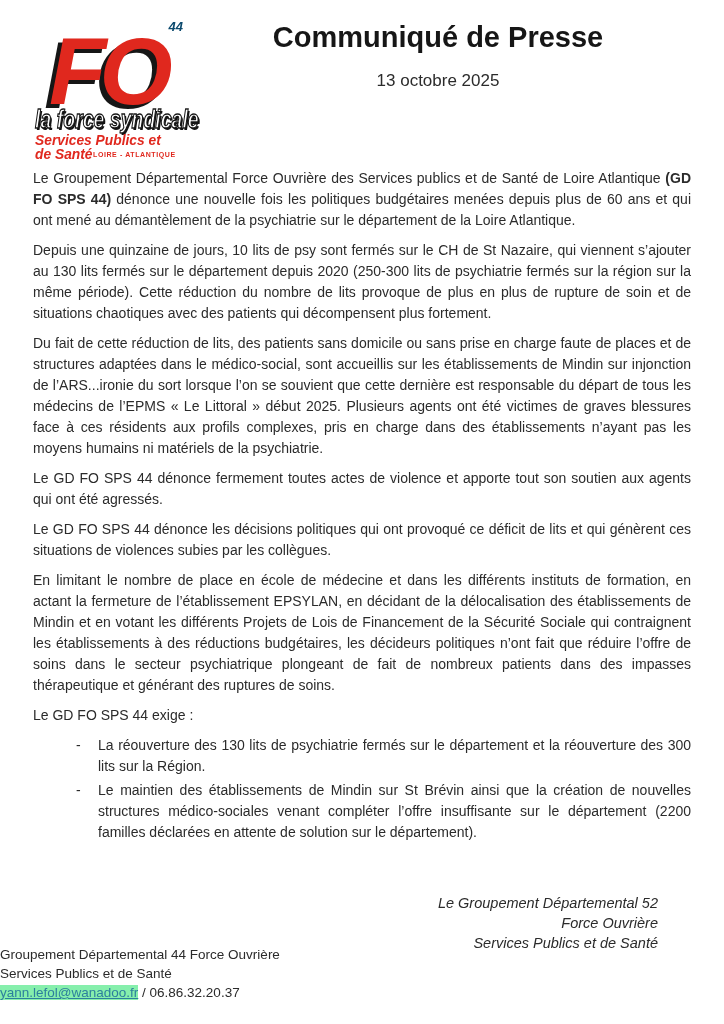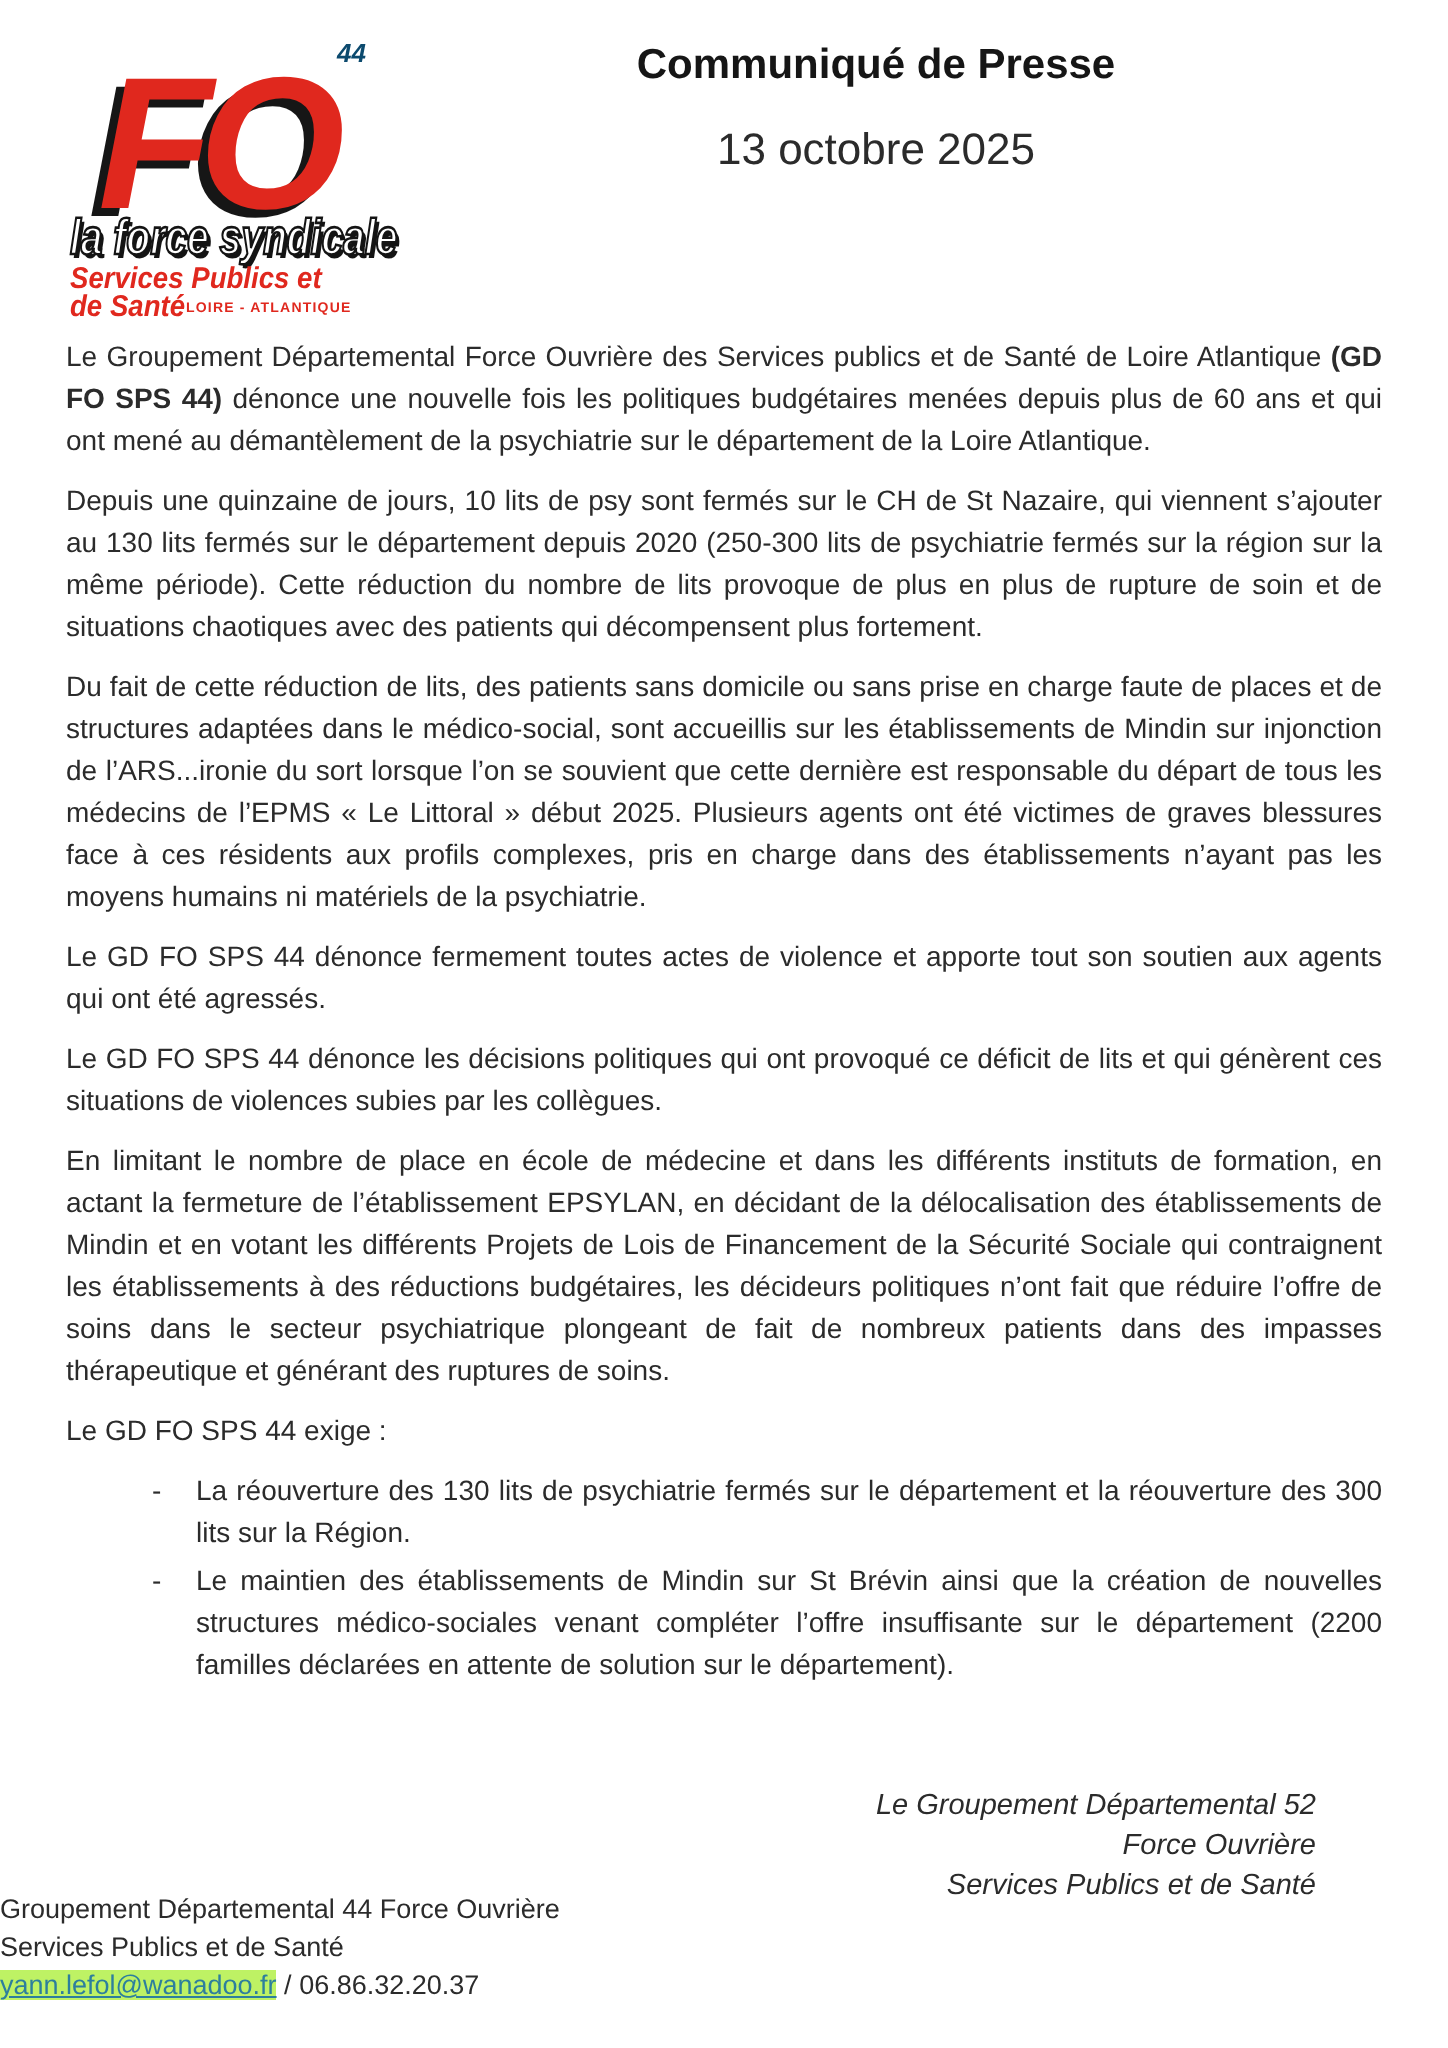--- a/index.html
+++ b/index.html
@@ -85,27 +85,27 @@
     font-size: 7px;
     letter-spacing: 0.6px;
     white-space: nowrap;
   }
   .header-center {
     flex: 1;
     text-align: center;
     padding-top: 6px;
   }
   .title {
-    font-size: 21px;
+    font-size: 29px;
     font-weight: 700;
     color: #161616;
   }
   .date {
     margin-top: 17px;
-    font-size: 22px;
+    font-size: 17px;
     color: #2b2b2b;
   }
   .subject {
     margin-top: 19px;
     font-size: 18px;
     font-weight: 700;
     color: #161616;
   }
 
   
@@ -154,21 +154,21 @@
     right: 0;
     bottom: 22px;
     text-align: left;
     font-size: 13.5px;
     line-height: 19px;
     color: #2b2b2b;
   }
   .email-link {
     color: #2d7f9d;
     text-decoration: underline;
-    background: #bef264;
+    background: #86efac;
     cursor: pointer;
   }
 </style>
 </head>
 <body>
 
 <div class="page">
 
   <header class="header">
     <div class="logo">

